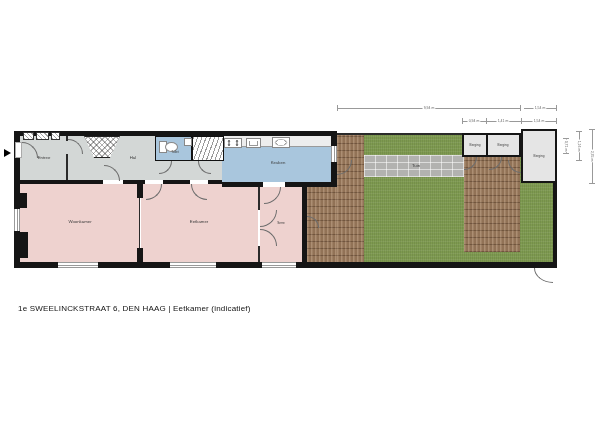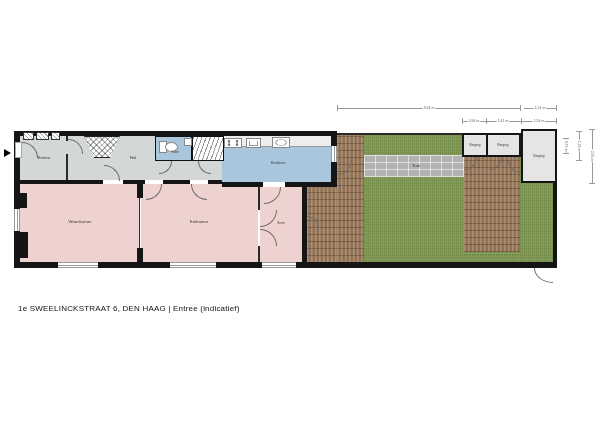--- a/index.html
+++ b/index.html
@@ -196,15 +196,15 @@
   <div class="dimlab rot" style="left:566px;top:146px;">0,71 m</div>
   <div class="dimline-v" style="left:579px;top:131px;height:30px;"></div>
   <div class="tick-h" style="left:576px;top:131px;"></div>
   <div class="tick-h" style="left:576px;top:160px;"></div>
   <div class="dimlab rot" style="left:579px;top:146px;">1,16 m</div>
   <div class="dimline-v" style="left:592px;top:129px;height:55px;"></div>
   <div class="tick-h" style="left:589px;top:129px;"></div>
   <div class="tick-h" style="left:589px;top:183px;"></div>
   <div class="dimlab rot" style="left:592px;top:156px;">2,35 m</div>
 
-  <div class="caption" style="left:18px;top:304px;">1e SWEELINCKSTRAAT 6, DEN HAAG  | Entree  (indicatief)</div>
+  <div class="caption" style="left:18px;top:304px;">1e SWEELINCKSTRAAT 6, DEN HAAG  | Eetkamer  (indicatief)</div>
 
 </div>
 
 </body></html>

